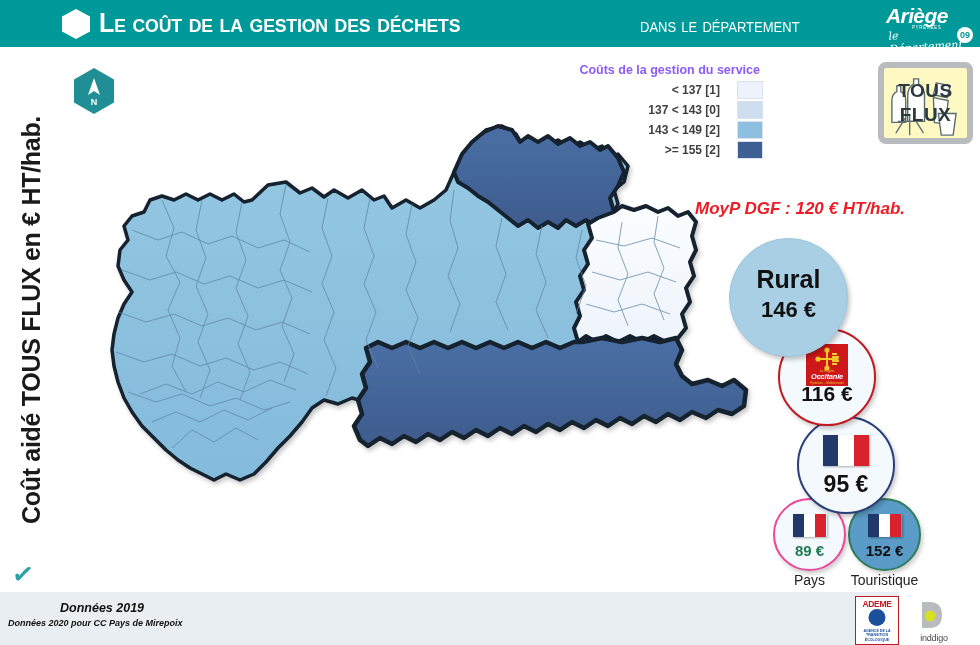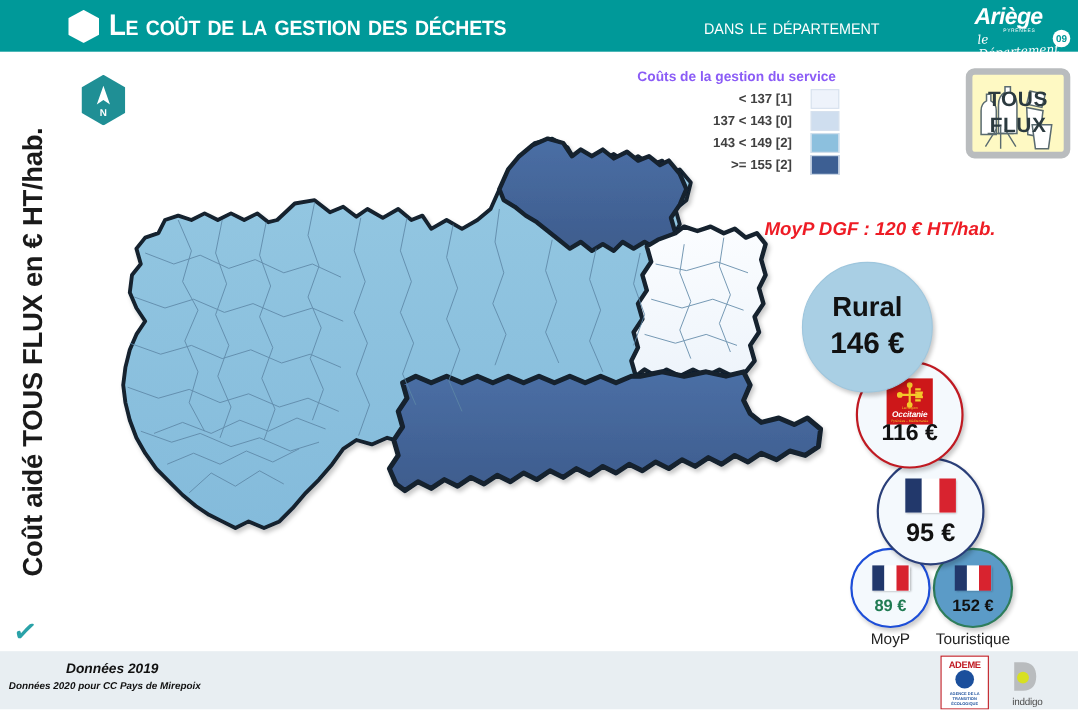--- a/index.html
+++ b/index.html
@@ -162,21 +162,21 @@
     background: #a9cfe4; border: 1px solid #9ec6dd;
     box-shadow: 2px 3px 4px rgba(0,0,0,0.22);
     z-index: 5;
   }
   .c-moyp .lbl {
     position: absolute; top: 26px; width: 100%; text-align: center;
     font-size: 25px; font-weight: bold; color: #111111;
   }
   .c-moyp .val {
     position: absolute; top: 58px; width: 100%; text-align: center;
-    font-size: 27px; font-weight: bold; color: #111111;
+    font-size: 22px; font-weight: bold; color: #111111;
   }
 
   .c-occ {
     left: 778px; top: 328px; width: 98px; height: 98px;
     background: #f4f9fd; border: 2px solid #c01a22;
     box-shadow: 2px 3px 4px rgba(0,0,0,0.22);
     z-index: 4;
   }
   .c-occ .val {
     position: absolute; bottom: 18px; width: 100%; text-align: center;
@@ -189,21 +189,21 @@
     box-shadow: 2px 3px 4px rgba(0,0,0,0.22);
     z-index: 3;
   }
   .c-fr .val {
     position: absolute; bottom: 14px; width: 100%; text-align: center;
     font-size: 23px; font-weight: bold; color: #111111;
   }
 
   .c-rural {
     left: 773px; top: 498px; width: 73px; height: 73px;
-    background: #f4f9fd; border: 2px solid #1d4ed8;
+    background: #f4f9fd; border: 2px solid #ec4899;
     box-shadow: 2px 3px 4px rgba(0,0,0,0.2);
     z-index: 2;
   }
   .c-rural .val {
     position: absolute; bottom: 10px; width: 100%; text-align: center;
     font-size: 15px; font-weight: bold; color: #1f7a52;
   }
 
   .c-tour {
     left: 848px; top: 498px; width: 73px; height: 73px;
@@ -248,21 +248,21 @@
   .flag .b { background: #22386b; }
   .flag .w { background: #ffffff; }
   .flag .r { background: #d8232f; }
 
   .flag-fr   { left: 50%; transform: translateX(-50%); top: 17px; width: 46px; height: 31px; }
   .flag-sm   { left: 50%; transform: translateX(-50%); top: 14px; width: 34px; height: 23px; }
 
   
   .footer {
     position: absolute; left: 0; bottom: 0;
-    width: 980px; height: 53px;
+    width: 899px; height: 53px;
     background: #e8eef2;
   }
   .footer-line1 {
     position: absolute; left: 60px; top: 9px;
     font-size: 12.5px; font-weight: bold; font-style: italic; color: #111111;
   }
   .footer-line2 {
     position: absolute; left: 8px; top: 26px;
     font-size: 9px; font-weight: bold; font-style: italic; color: #111111;
   }
@@ -472,21 +472,21 @@
   <div class="cap-tour">Touristique</div>
 
   <div class="circle c-rural">
     <span class="flag flag-sm">
       <i class="b" style="width:33.3%"></i>
         <i class="w" style="width:33.4%"></i>
         <i class="r" style="width:33.3%"></i>
     </span>
     <span class="val">89 €</span>
   </div>
-  <div class="cap-rural">MoyP</div>
+  <div class="cap-rural">Pays</div>
 
   <div class="circle c-fr">
     <span class="flag flag-fr">
       <i class="b" style="width:33.3%"></i>
         <i class="w" style="width:33.4%"></i>
         <i class="r" style="width:33.3%"></i>
     </span>
     <span class="val">95 €</span>
   </div>
 

